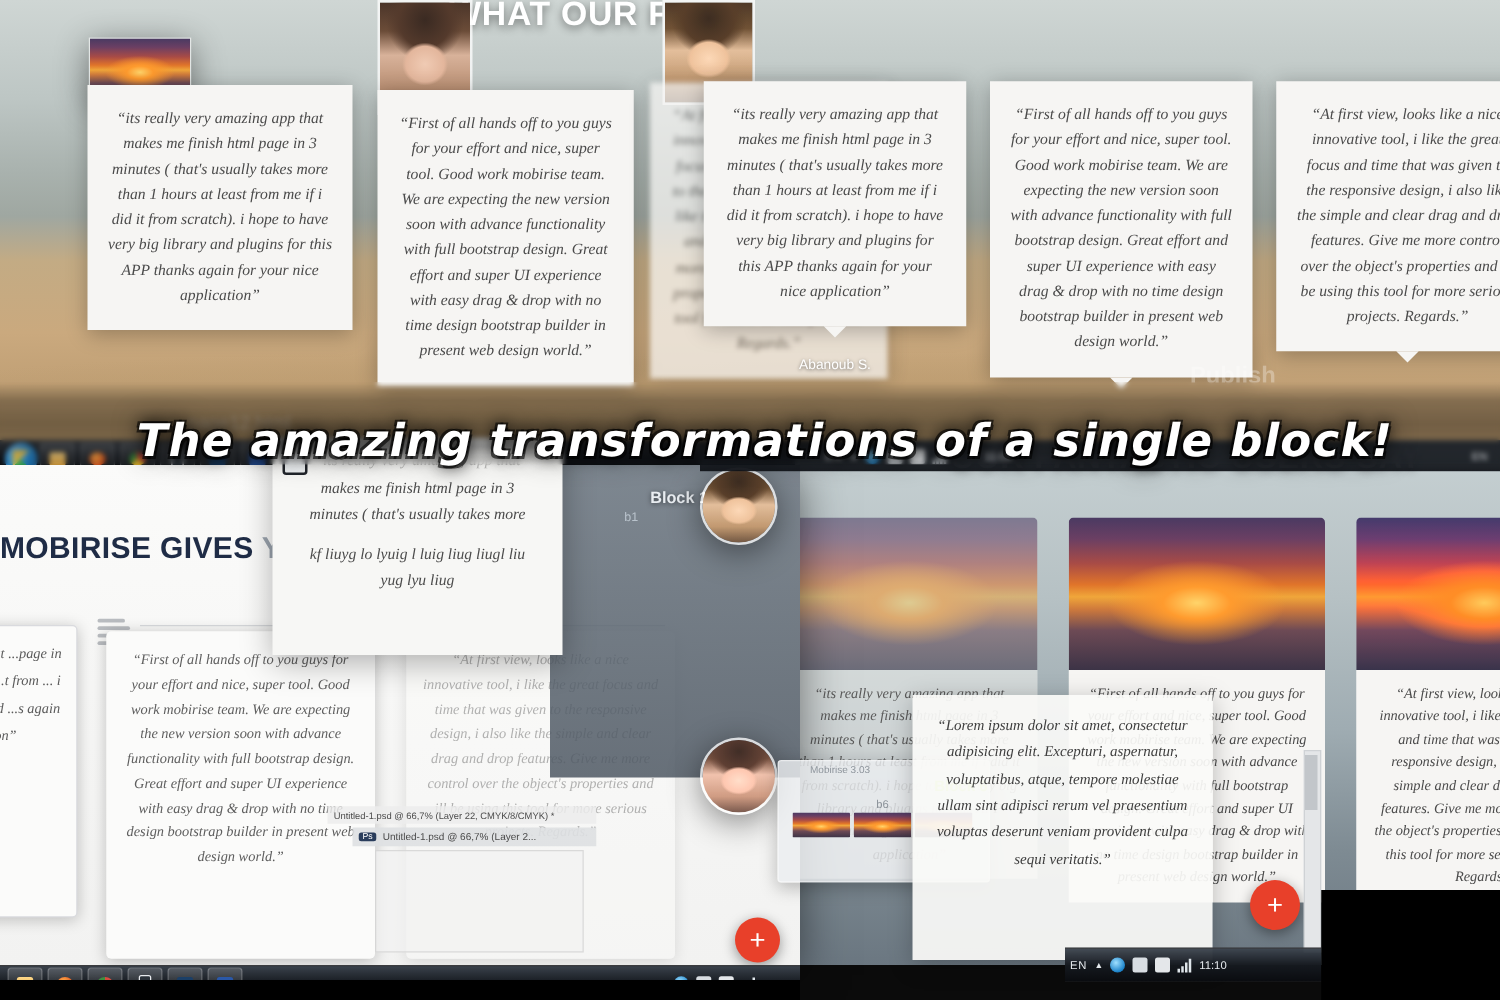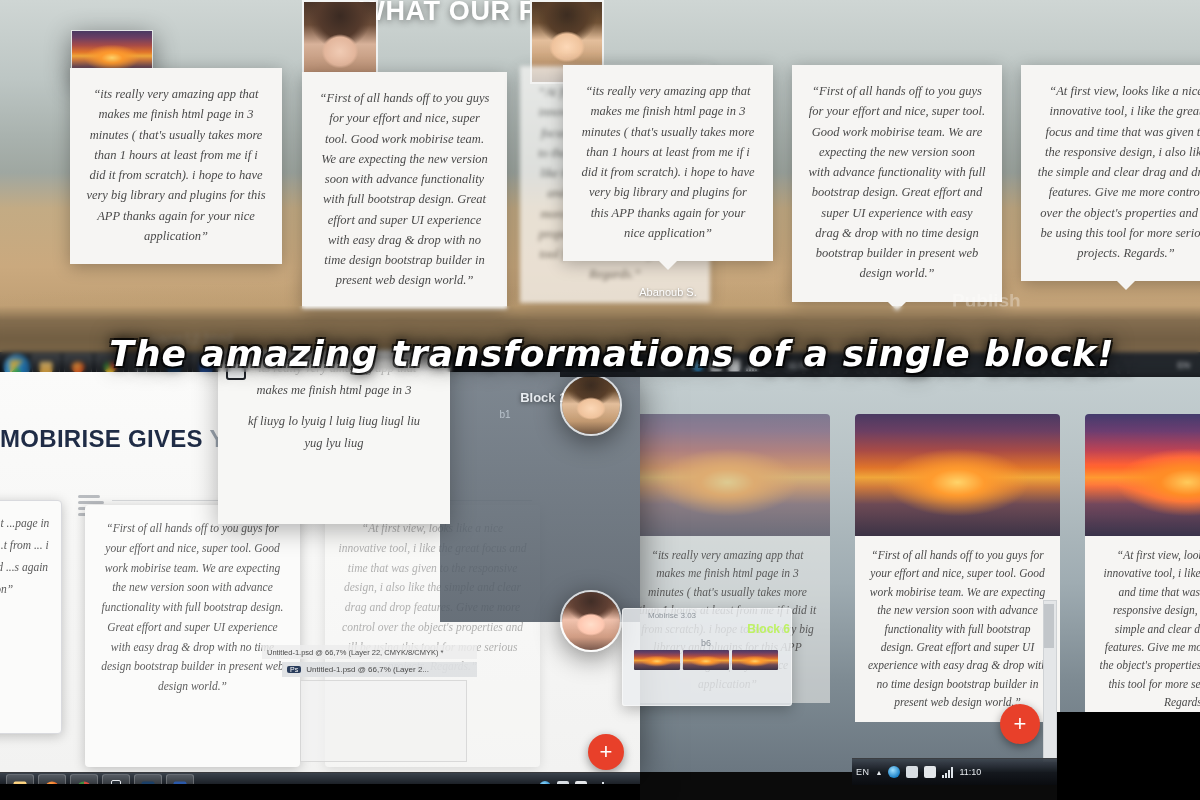--- a/index.html
+++ b/index.html
@@ -316,27 +316,31 @@
   <div class="block-sub" style="left:622px;top:638px;width:168px;font-size:9px;color:#8d949b;">b6</div>
   <div style="position:absolute;left:634px;top:650px;width:144px;height:44px;display:flex;gap:3px;">
     <div class="sunset" style="flex:1;height:20px;border-radius:1px;"></div>
     <div class="sunset" style="flex:1;height:20px;border-radius:1px;"></div>
     <div class="sunset" style="flex:1;height:20px;border-radius:1px;"></div>
   </div>
 
   <div class="floatpanel" style="left:218px;top:350px;width:232px;height:166px;font-size:12.5px;padding-top:8px;">
     <div style="opacity:.35;">“its really very amazing app that</div>
     <div>makes me finish html page in 3</div>
+    <div>minutes ( that's usually takes more</div>
     <div style="height:10px;"></div>
     <div>kf liuyg lo lyuig l luig  liug  liugl liu</div>
     <div>yug lyu liug</div>
   </div>
 
   <div style="position:absolute;left:226px;top:352px;width:16px;height:24px;border:2px solid #20242a;border-radius:3px;background:#eef1f3;"></div>
 
+  <div class="loremp" style="left:730px;top:556px;width:240px;height:212px;font-size:12px;padding:14px 12px;box-sizing:border-box;">
+    <div>“Lorem ipsum dolor sit amet, consectetur adipisicing elit. Excepturi, aspernatur, voluptatibus, atque, tempore molestiae ullam sint adipisci rerum vel praesentium voluptas deserunt veniam provident culpa sequi veritatis.”</div>
+  </div>
 
   <div class="psbar" style="left:262px;top:645px;width:205px;height:14px;font-size:7.5px;">
     <span>Untitled-1.psd @ 66,7% (Layer 22, CMYK/8/CMYK) *</span>
   </div>
   <div class="psbar" style="left:282px;top:662px;width:185px;height:15px;font-size:8px;background:rgba(222,224,226,.9);">
     <span class="ps-chip">Ps</span>
     <span>Untitled-1.psd @ 66,7% (Layer 2...</span>
   </div>
   <div style="position:absolute;left:300px;top:680px;width:165px;height:80px;background:rgba(242,242,242,.75);border:1px solid rgba(200,200,200,.6);"></div>
 

